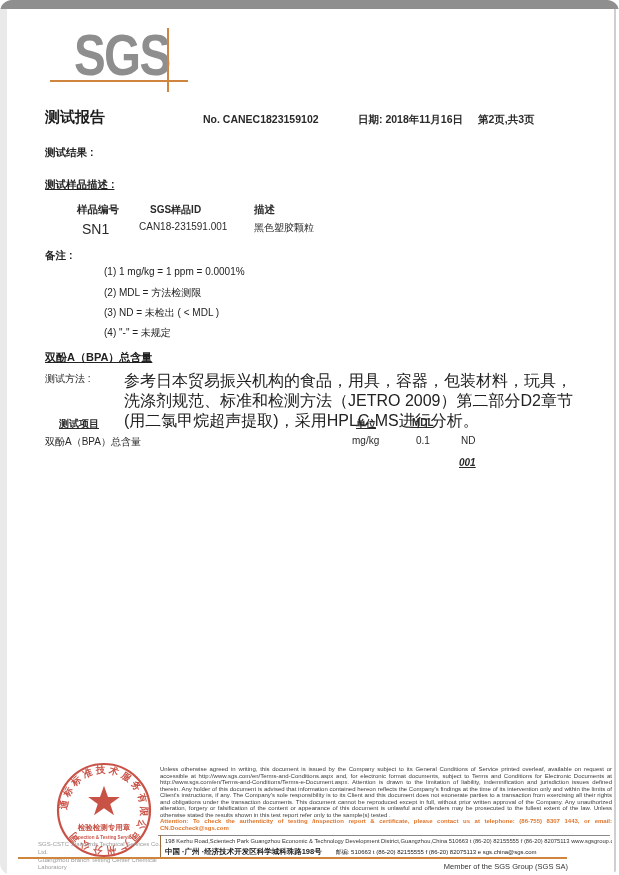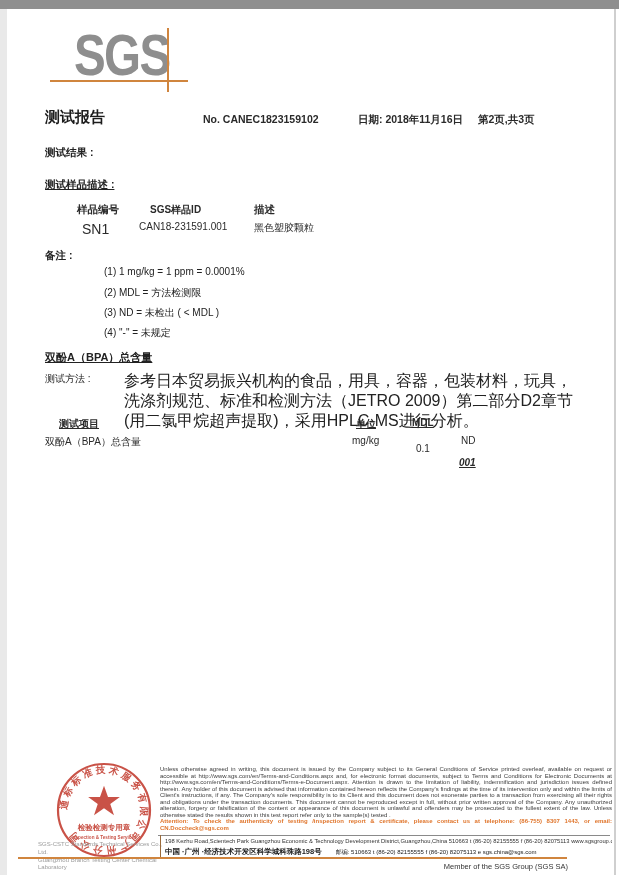--- a/index.html
+++ b/index.html
@@ -1,18 +1,18 @@
 <!DOCTYPE html>
 <html><head>
 <meta charset="utf-8">
 <style>
   * { margin:0; padding:0; box-sizing:border-box; }
   html,body { width:619px; height:875px; background:#ffffff; }
   body { font-family:"Liberation Sans","DejaVu Sans",sans-serif; color:#2a2a2a; }
-  .page { position:relative; width:619px; height:875px; background:#fff; overflow:hidden; }
+  .page { position:relative; width:619px; height:875px; background:#fff; overflow:hidden;border-radius:12px; }
 
   
   .edge-top { position:absolute; left:0; top:0; width:619px; height:9px; background:#8f8f8f; }
   .edge-left { position:absolute; left:0; top:9px; width:7px; height:866px; background:#e9e9e9; }
   .edge-right { position:absolute; left:614px; top:9px; width:2px; height:866px; background:#cfcfcf; }
 
   
   .logo-text { position:absolute; left:74px; top:26px; font-size:58px; font-weight:bold;
                color:#8e8e8e; letter-spacing:-2px; transform:scaleX(0.82); transform-origin:left top; line-height:1; }
   .logo-hline { position:absolute; left:50px; top:80px; width:138px; height:2px; background:#d0853e; }
@@ -43,21 +43,21 @@
   .remark.r1 { top:266px; } .remark.r2 { top:286px; } .remark.r3 { top:306px; } .remark.r4 { top:326px; }
 
   .bpa-title { left:45px; top:350px; font-size:11px; }
   .method-label { position:absolute; left:45px; top:372px; font-size:10px; color:#222; }
   .method-text { position:absolute; left:124px; top:371px; width:458px; font-size:16px; line-height:20px; color:#222; }
 
   
   .rt-h { position:absolute; top:417px; font-size:10px; font-weight:bold; text-decoration:underline; }
   .rt-h1 { left:59px; } .rt-h2 { left:356px; } .rt-h3 { left:412px; } .rt-h4 { left:459px; font-style:italic;margin-top:40px; }
   .rt-v { position:absolute; top:435px; font-size:10px; }
-  .rt-v1 { left:45px; } .rt-v2 { left:352px; } .rt-v3 { left:416px;margin-top:8px; } .rt-v4 { left:461px; }
+  .rt-v1 { left:45px; } .rt-v2 { left:352px; } .rt-v3 { left:416px; } .rt-v4 { left:461px; }
 
   
   .stamp-svg { position:absolute; left:50px; top:760px; opacity:0.88; }
   .company-block { position:absolute; left:38px; top:841px; width:132px; font-size:6px; line-height:7.8px; color:#9b9b9b; }
   .legal-block { position:absolute; left:160px; top:766px; width:452px; font-size:6px; line-height:6.5px;
                  text-align:justify; color:#3c3c3c; }
   .attention-block { position:absolute; left:160px; top:818px; width:452px; font-size:6px; line-height:6.6px;
                      font-weight:bold; color:#e0762d; text-align:justify; }
   .addr-topline { position:absolute; left:158px; top:835px; width:452px; height:1px; background:#8a8a8a; }
   .addr-vline { position:absolute; left:160px; top:835px; width:1px; height:23px; background:#9a6a3a; }

